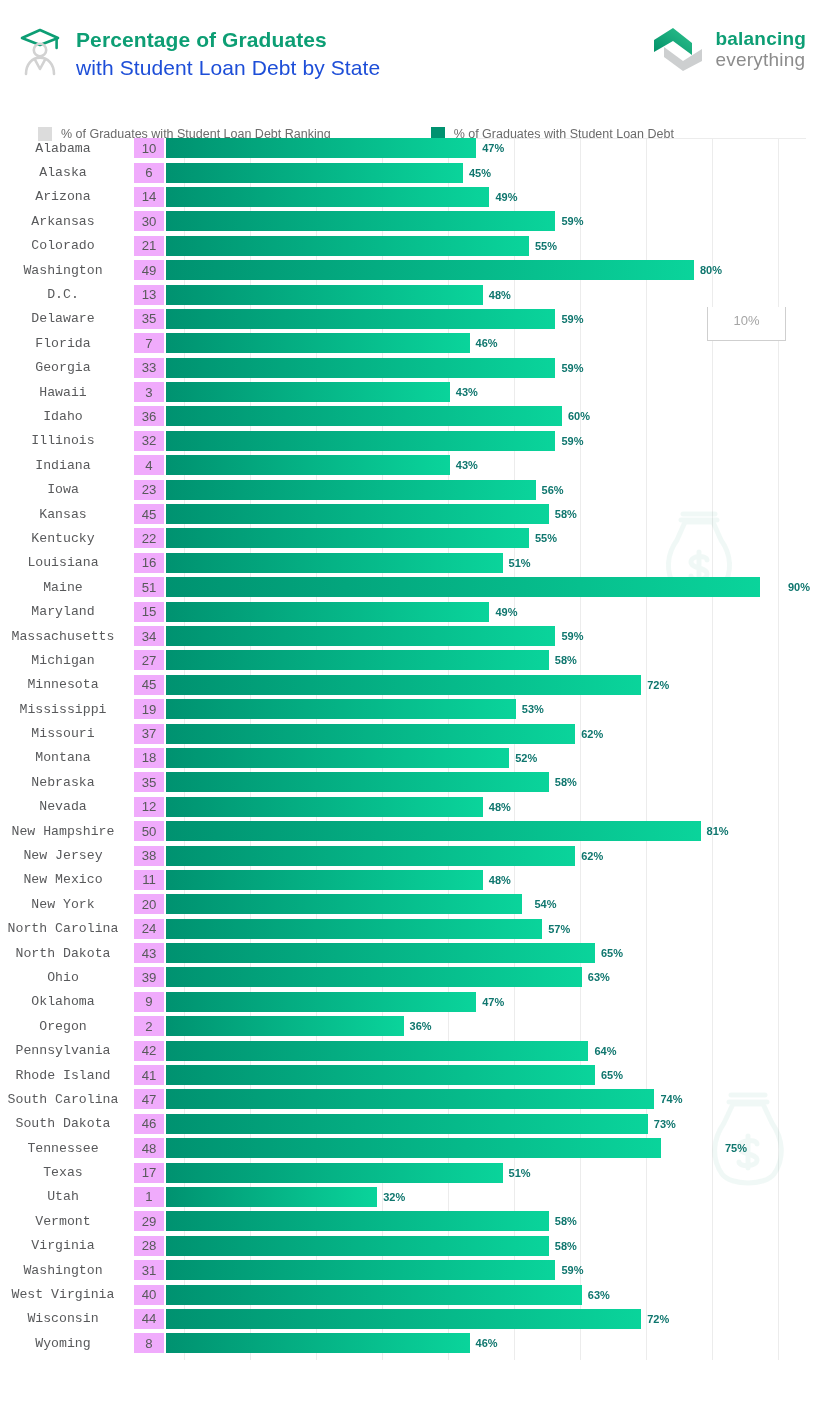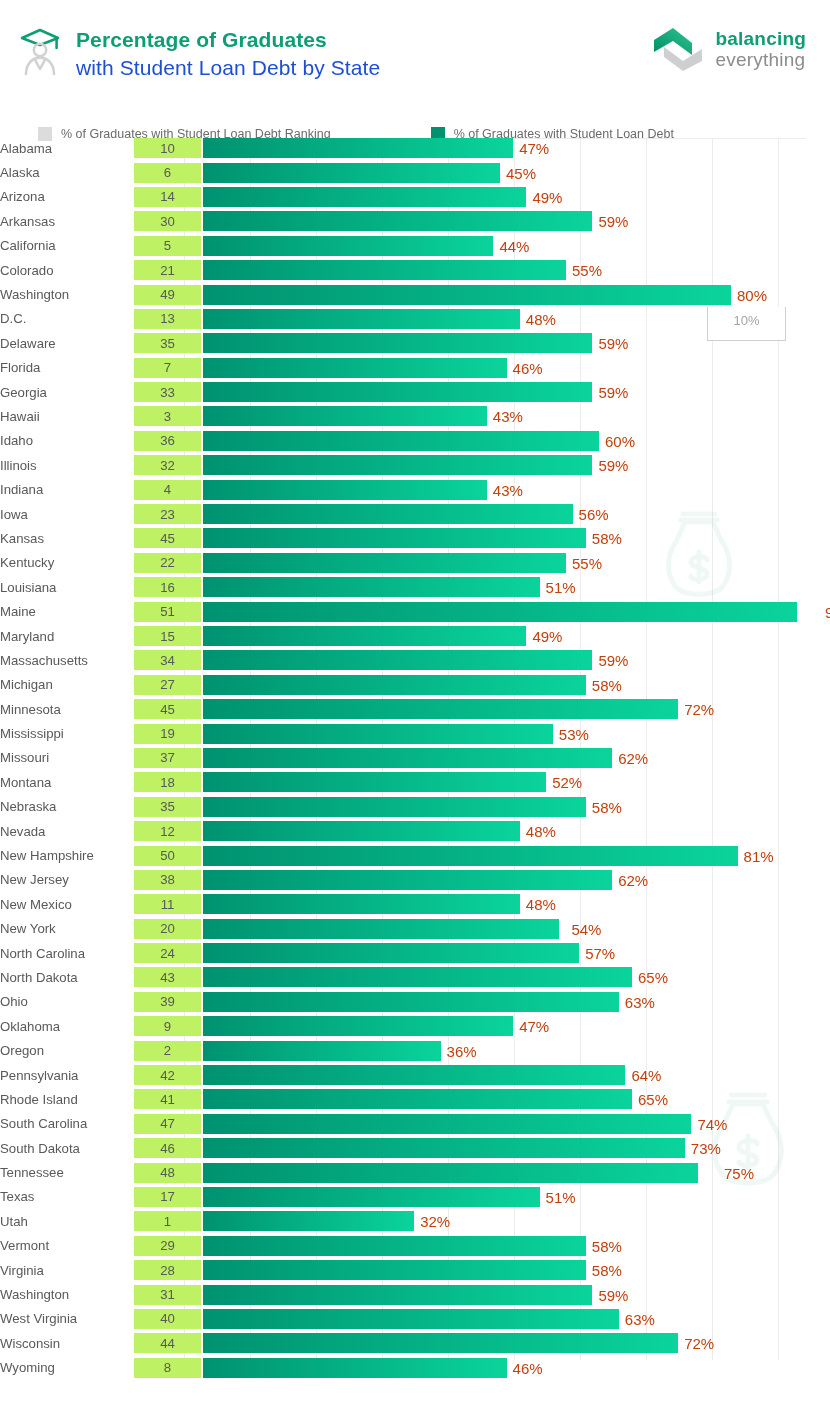--- a/index.html
+++ b/index.html
@@ -134,32 +134,33 @@
 
   .row {
     position: relative;
     height: 24.4px;
     display: flex;
     align-items: center;
   }
 
   .state-name {
     width: 134px;
-    text-align: left;
+    text-align: center;
     font-size: 13.2px;
     color: #58595b;
     padding-right: 8px;
     white-space: nowrap;
     overflow: hidden;
+    font-family: Liberation Mono, monospace;
   }
 
   .rank-chip {
-    width: 67px;
+    width: 30px;
     height: 20px;
-    background: #bef264;
+    background: #f0abfc;
     display: flex;
     align-items: center;
     justify-content: center;
     font-size: 13.2px;
     color: #58595b;
     flex: 0 0 auto;
   }
 
   .bar-area {
     position: relative;
@@ -170,23 +171,23 @@
 
   .bar {
     height: 20px;
     background-image: linear-gradient(to right, #009270 0%, #0ad49b 100%);
   }
 
   .bar-value {
     position: absolute;
     top: 50%;
     transform: translateY(-50%);
-    font-size: 15px;
-    font-weight: normal;
-    color: #c2410c;
+    font-size: 11px;
+    font-weight: bold;
+    color: #0f766e;
     white-space: nowrap;
     margin-left: 6px;
   }
 </style>
 </head>
 <body>
 
 <div class="header">
   <div class="title-block">
     <svg class="grad-icon" viewBox="0 0 44 52">
@@ -290,28 +291,20 @@
       </div>
       <div class="row">
         <div class="state-name">Arkansas</div>
         <div class="rank-chip">30</div>
         <div class="bar-area">
           <div class="bar" style="width: 389.4px;"></div>
           <div class="bar-value" style="left: 389.4px;">59%</div>
         </div>
       </div>
       <div class="row">
-        <div class="state-name">California</div>
-        <div class="rank-chip">5</div>
-        <div class="bar-area">
-          <div class="bar" style="width: 290.4px;"></div>
-          <div class="bar-value" style="left: 290.4px;">44%</div>
-        </div>
-      </div>
-      <div class="row">
         <div class="state-name">Colorado</div>
         <div class="rank-chip">21</div>
         <div class="bar-area">
           <div class="bar" style="width: 363px;"></div>
           <div class="bar-value" style="left: 363px;">55%</div>
         </div>
       </div>
       <div class="row">
         <div class="state-name">Washington</div>
         <div class="rank-chip">49</div>
@@ -598,21 +591,21 @@
         <div class="bar-area">
           <div class="bar" style="width: 481.8px;"></div>
           <div class="bar-value" style="left: 481.8px;">73%</div>
         </div>
       </div>
       <div class="row">
         <div class="state-name">Tennessee</div>
         <div class="rank-chip">48</div>
         <div class="bar-area">
           <div class="bar" style="width: 495px;"></div>
-          <div class="bar-value" style="left: 473px; margin-left: 48px;">75%</div>
+          <div class="bar-value" style="left: 511px; margin-left: 48px;">75%</div>
         </div>
       </div>
       <div class="row">
         <div class="state-name">Texas</div>
         <div class="rank-chip">17</div>
         <div class="bar-area">
           <div class="bar" style="width: 336.6px;"></div>
           <div class="bar-value" style="left: 336.6px;">51%</div>
         </div>
       </div>

